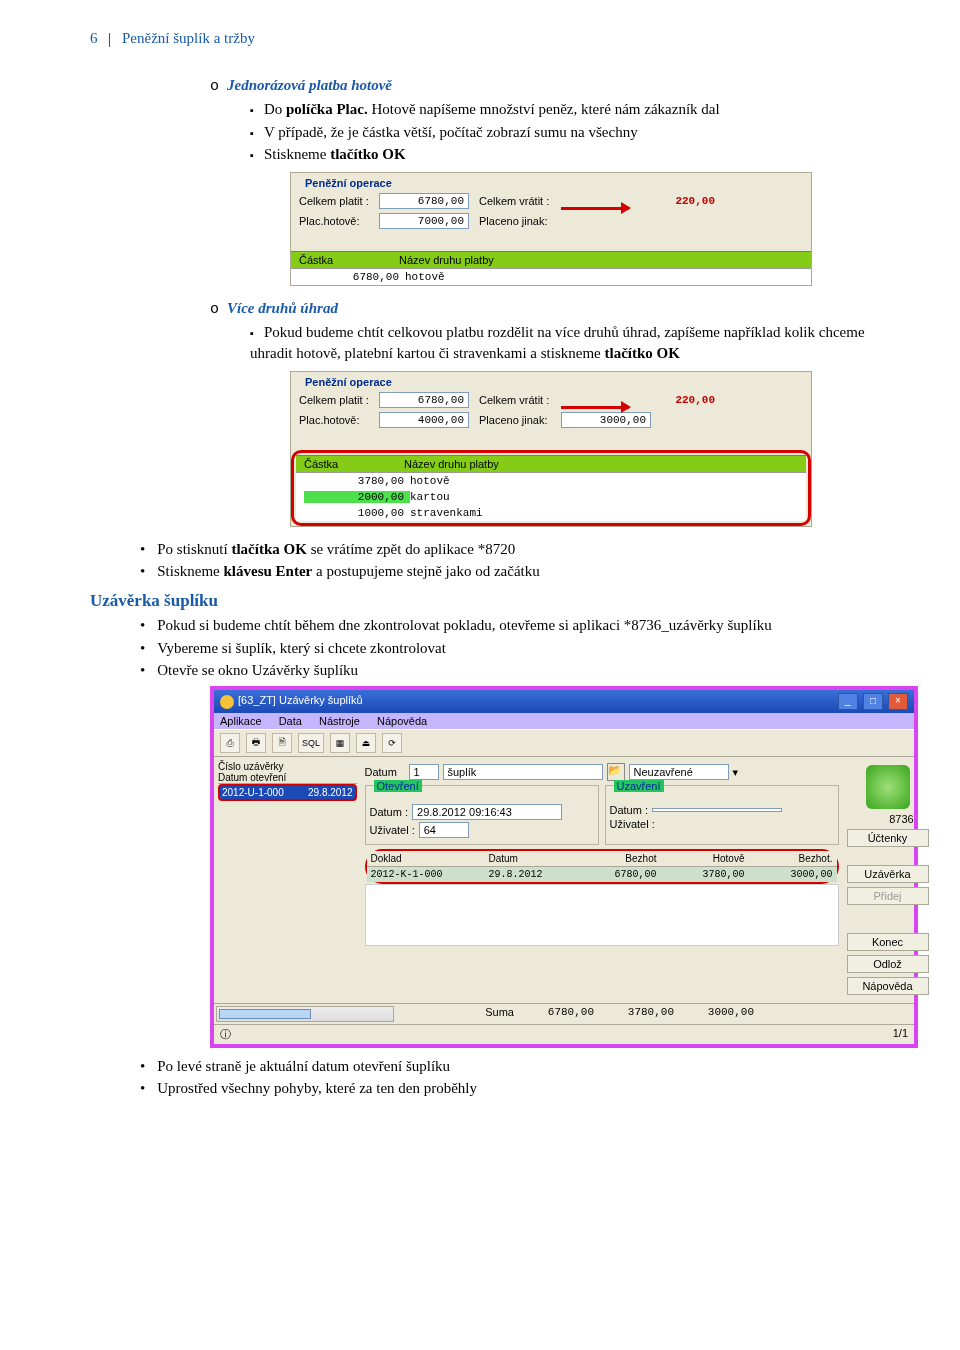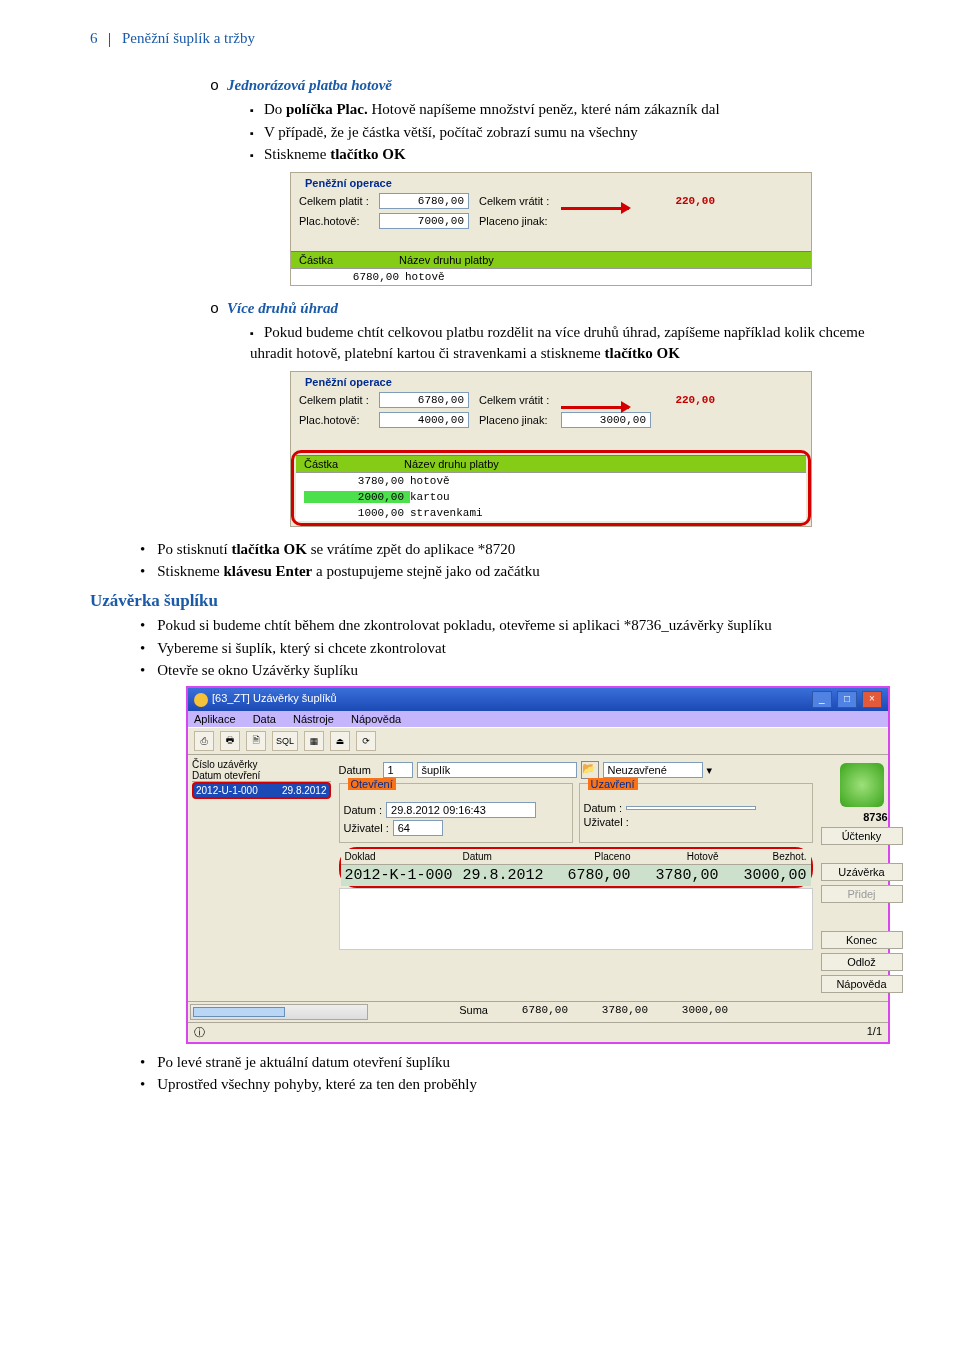--- a/index.html
+++ b/index.html
@@ -78,22 +78,22 @@
   .highlight-red-box { border:3px solid #d40000; border-radius:10px; padding:2px;}
   .sel-green { background:#4de04d; }
   .panel.panel2 { margin-left:200px; }
   .panel .gap { height:20px; background:#ece9d8;}
 
   
   .appwin {
     font-family: Tahoma, sans-serif;
     font-size:11px;
     width:700px;
-    margin:6px 0 8px 96px;
-    border:2px solid #d946ef;
+    margin:6px 0 8px 120px;
+    border:4px solid #d946ef;
   }
   .titlebar {
     background: linear-gradient(#3a6fd8,#1b49b5);
     color:#fff;
     padding:3px 6px;
     display:flex;
     justify-content:space-between;
     align-items:center;
   }
   .titlebar .ticon { width:14px; height:14px; background:#f5c23a; border-radius:50%; display:inline-block; margin-right:4px; vertical-align:middle;}
@@ -107,25 +107,25 @@
   .leftcol .lhdr { background:#ece9d8; display:flex; font-size:10px; border-bottom:1px solid #aca899;flex-direction:column;}
   .leftcol .lhdr span:first-child { width:90px;}
   .leftcol .lrow { background:#1b49b5; color:#fff; display:flex; font-size:10px; padding:1px 2px; border:2px solid #d40000; border-radius:4px;}
   .leftcol .lrow span:first-child { width:86px;}
   .maincol { flex:1; padding:4px; display:flex;}
   .fields { flex:1;}
   .fields .frow { display:flex; align-items:center; margin:2px 0; gap:4px;}
   .fields .frow .lb { width:40px;}
   .fields .inp { background:#fff; border:1px solid #7f9db9; padding:1px 4px; font-size:11px;}
   .fields .group { border:1px solid #b8b4a0; padding:4px; margin-top:2px;}
-  .fields .group .gt { color:#002b90; font-size:11px; position:relative; top:-10px; left:4px; background:#f97316; padding:0 3px;}
+  .fields .group .gt { color:#002b90; font-size:11px; position:relative; top:-10px; left:4px; background:#22c55e; padding:0 3px;}
   .fields .tgrid { border:2px solid #d40000; border-radius:18px; background:#000000; margin-top:4px;}
   .fields .thdr { display:flex; background:#ece9d8; font-size:10px; border-bottom:1px solid #aca899;}
   .fields .thdr span { padding:2px 4px;}
-  .fields .trow { display:flex; background:#cce0cc; font-size:15px; font-family:"Courier New",monospace;}
+  .fields .trow { display:flex; background:#cce0cc; font-size:10px; font-family:"Courier New",monospace;}
   .fields .trow span { padding:2px 4px;}
   .c-doklad { width:110px;}
   .c-datum { width:80px;}
   .c-num { width:80px; text-align:right;}
   .rcol { width:90px; padding:4px; display:flex; flex-direction:column; gap:4px; align-items:center;}
   .rcol .logo { width:44px; height:44px; background:radial-gradient(#9ee07a,#3aa51b); border-radius:6px;}
   .rcol .btn { border:1px solid #aca899; background:#f1efe2; padding:2px 4px; width:72px; text-align:center; font-size:11px;}
   .rcol .btn.dis { color:#9a9a9a;}
   .statusbar { background:#ece9d8; border-top:1px solid #aca899; display:flex; justify-content:space-between; padding:2px 6px; font-size:11px;}
   .sumbar { background:#ece9d8; border-top:1px solid #aca899; padding:2px; display:flex; font-size:11px;}
@@ -288,37 +288,37 @@
               </div>
             <div class="frow">
                 <span>Uživatel :</span>
               </div>
           </div>
         </div>
         <div class="tgrid">
           <div class="thdr">
             <span class="c-doklad">Doklad</span>
             <span class="c-datum">Datum</span>
-            <span class="c-num">Placeno</span>
+            <span class="c-num">Bezhot</span>
             <span class="c-num">Hotově</span>
             <span class="c-num">Bezhot.</span>
           </div>
           <div class="trow">
             <span class="c-doklad">2012-K-1-000</span>
             <span class="c-datum">29.8.2012</span>
             <span class="c-num">6780,00</span>
             <span class="c-num">3780,00</span>
             <span class="c-num">3000,00</span>
           </div>
         </div>
         <div style="height:60px;background:#fff;border:1px solid #ccc;"></div>
       </div>
       <div class="rcol">
         <div class="logo"></div>
-        <div style="font-weight:bold;padding-left:28px;">8736</div>
+        <div style="font-weight:normal;padding-left:28px;">8736</div>
         <div class="btn">Účtenky</div>
         <div style="height:10px;"></div>
         <div class="btn">Uzávěrka</div>
         <div class="btn dis">Přidej</div>
         <div style="height:20px;"></div>
         <div class="btn">Konec</div>
         <div class="btn">Odlož</div>
         <div class="btn">Nápověda</div>
       </div>
     </div>

